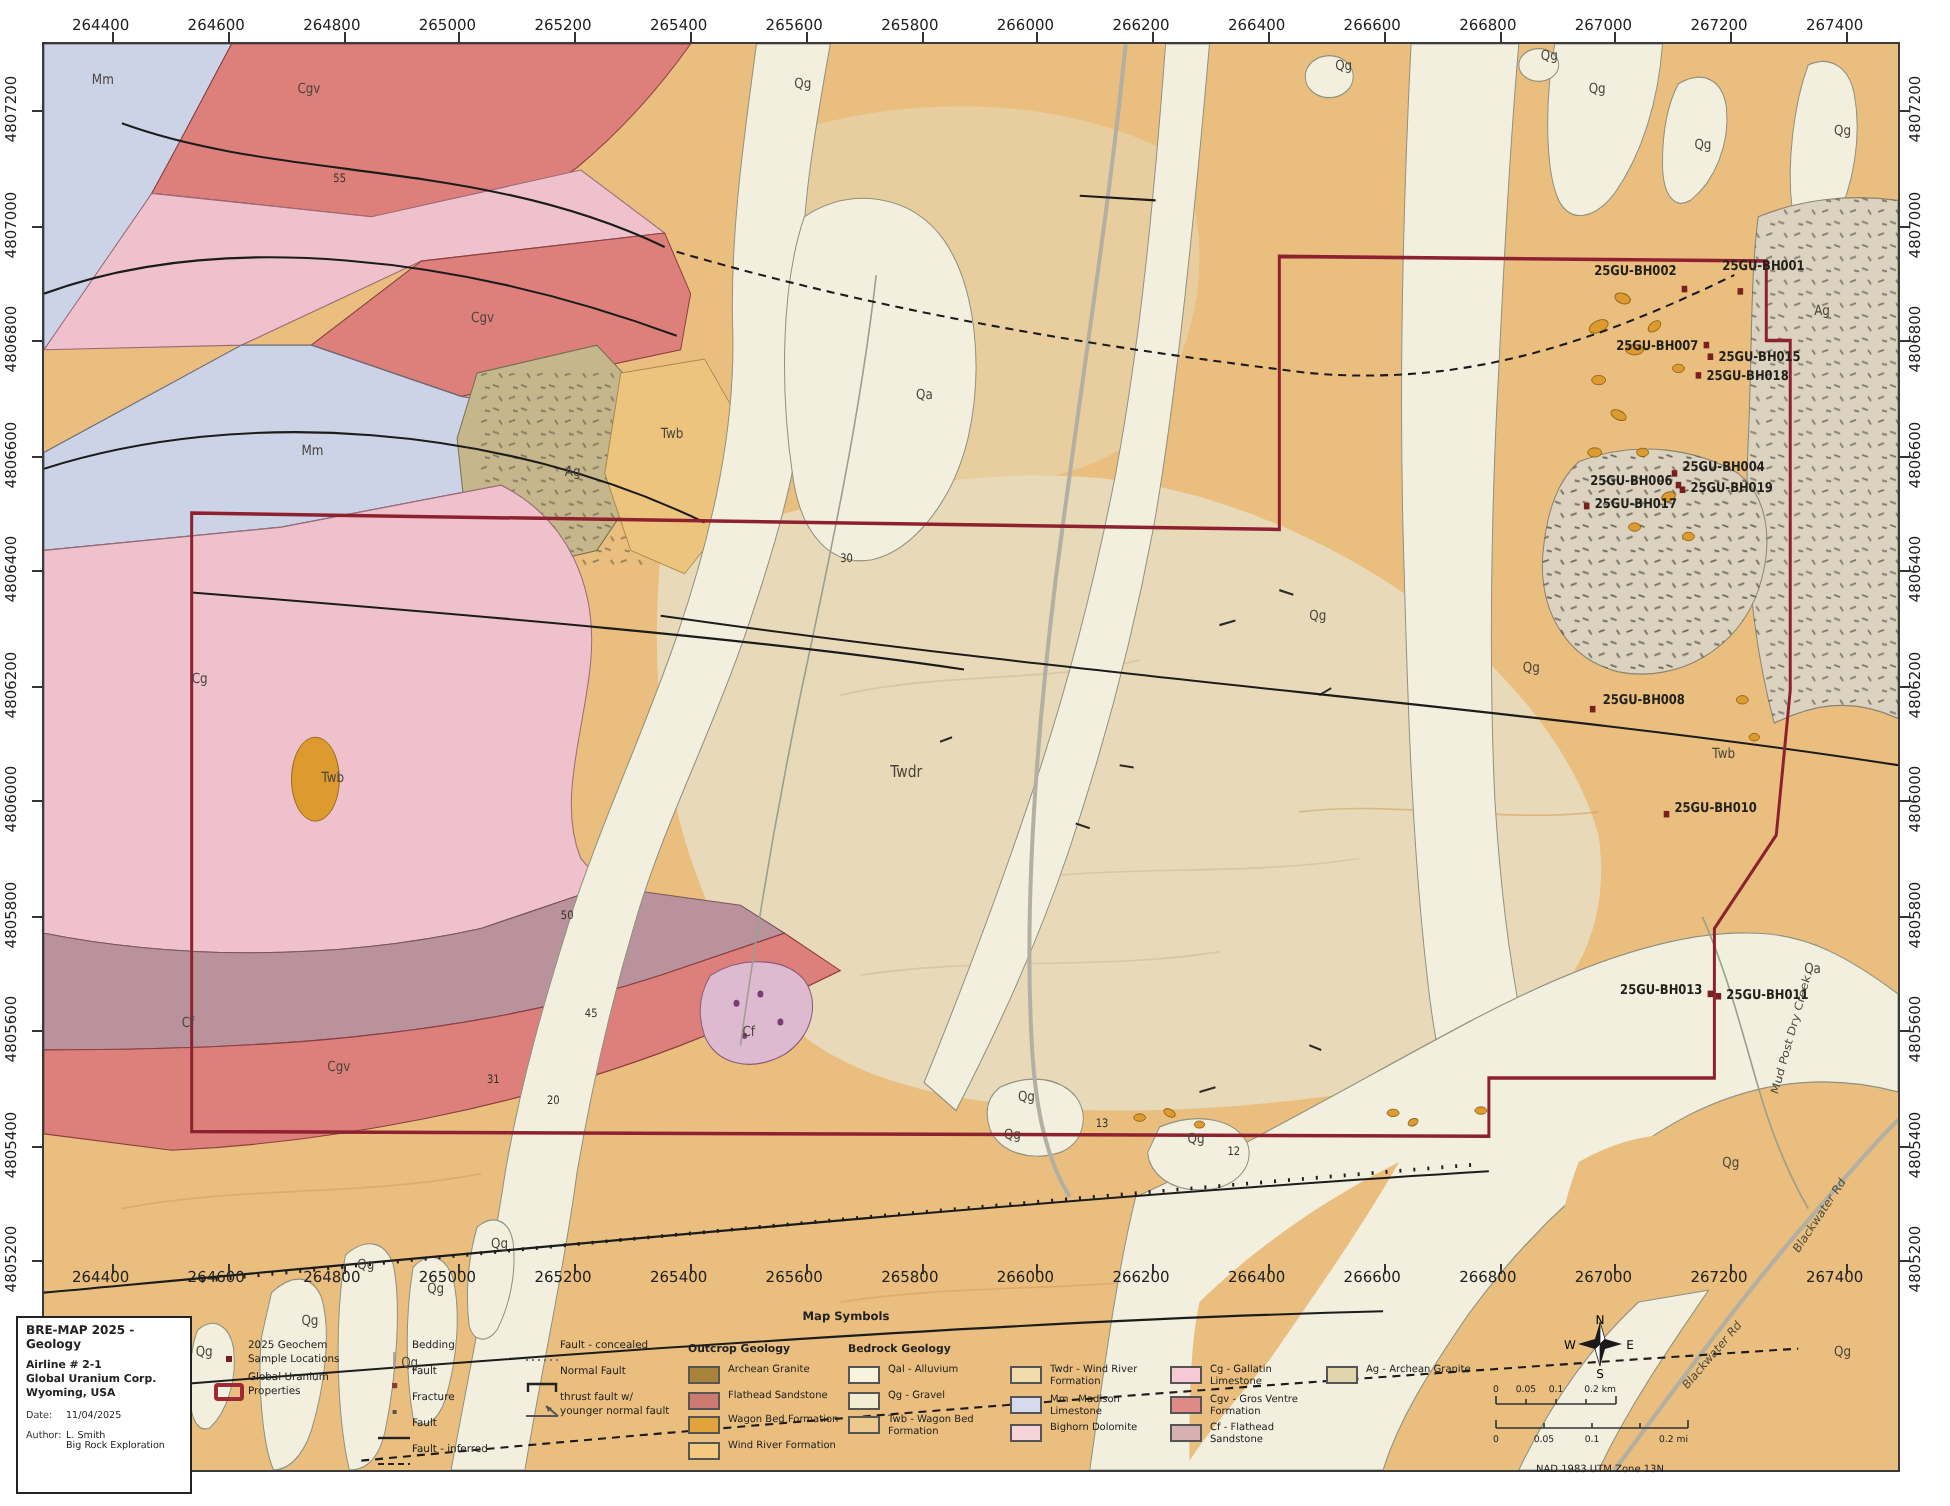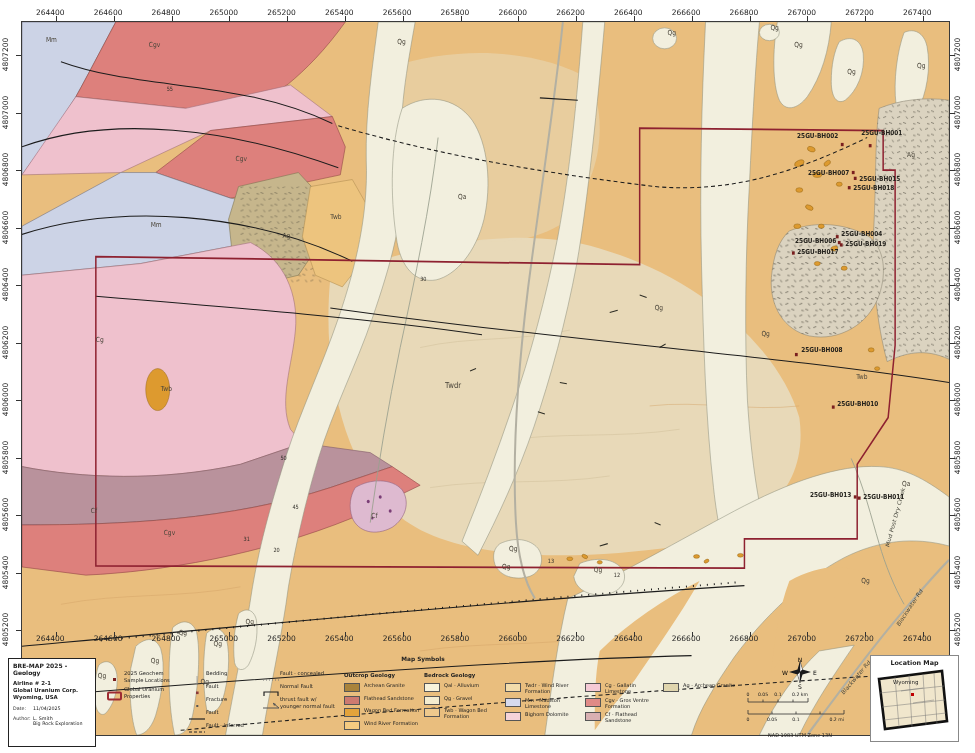--- a/index.html
+++ b/index.html
@@ -563,33 +563,14 @@
       </g>
     <g id="mi-labels" font-size="4.6" fill="#222">
         <text x="6" y="31" font-size="4.6" fill="#222" class="maplab" text-anchor="middle">0</text>
         <text x="30" y="31" font-size="4.6" fill="#222" class="maplab" text-anchor="middle">0.05</text>
         <text x="54" y="31" font-size="4.6" fill="#222" class="maplab" text-anchor="middle">0.1</text>
         <text x="102" y="31" font-size="4.6" fill="#222" class="maplab" text-anchor="end">0.2 mi</text>
       </g>
   </svg>
   <div id="datum">NAD 1983 UTM Zone 13N</div>
 
-  <div id="loc-map">
-    <div id="loc-title">Location Map</div>
-    <svg width="87" height="66" viewBox="0 0 87 66">
-      <path d="M8,12 L71,4 L76,54 L14,62 Z" fill="#f0e6cc" stroke="#111" stroke-width="2.6"></path>
-      <g stroke="#777" stroke-width=".5" fill="none">
-        <path d="M24,10 L28,60"></path>
-          <path d="M38,8 L41,60"></path>
-          <path d="M52,7 L55,58"></path>
-          <path d="M63,6 L66,57"></path>
-        <path d="M9,26 L73,19"></path>
-          <path d="M11,40 L74,33"></path>
-          <path d="M13,53 L75,46"></path>
-        <path d="M30,24 L52,21"></path>
-          <path d="M42,36 L63,33"></path>
-      </g>
-      <rect x="40" y="26" width="3" height="3" fill="#c00000"></rect>
-      <text x="22" y="17" font-size="5.4" fill="#222">Wyoming</text>
-    </svg>
-  </div>
 
 </div>
 
 </body></html>

